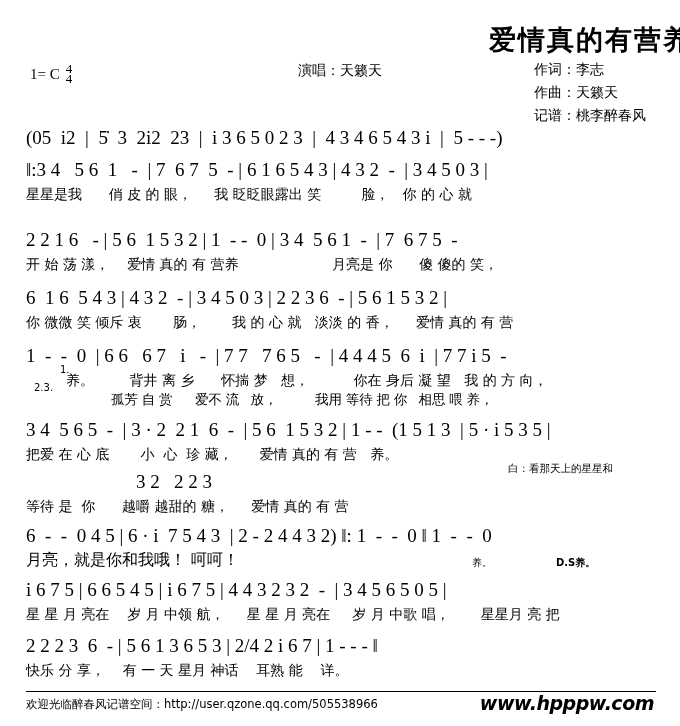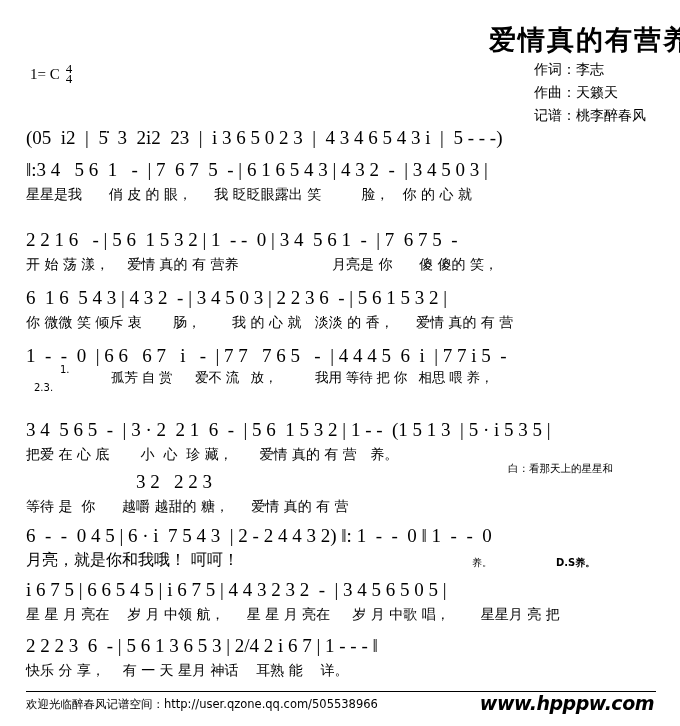--- a/index.html
+++ b/index.html
@@ -134,20 +134,21 @@
     font-family: "DejaVu Sans", sans-serif;
     font-size: 10px;
   }
 </style>
 </head>
 <body>
 
 <div class="sheet">
 
   <div class="title">爱情真的有营养</div>
+  <div class="singer">演唱：天籁天</div>
 
   <div class="keysig">
     <span>1= C</span><span class="frac"><span class="num">4</span><span class="den">4</span></span>
   </div>
 
   <div class="credits">
     <div>作词：李志</div>
     <div>作曲：天籁天</div>
     <div>记谱：桃李醉春风</div>
   </div>
@@ -166,20 +167,21 @@
     <div class="lyrics">开 始 荡 漾，    爱情 真的 有 营养                     月亮是 你      傻 傻的 笑，</div>
   </div>
 
   <div class="line" style="top:286px;">
     <div class="notes">6  1 6  5 4 3 | 4 3 2  - | 3 4 5 0 3 | 2 2 3 6  - | 5 6 1 5 3 2 |</div>
     <div class="lyrics">你 微微 笑 倾斥 衷       肠，       我 的 心 就   淡淡 的 香，     爱情 真的 有 营</div>
   </div>
 
   <div class="line" style="top:344px;">
     <div class="notes">1  -  -  0  | 6 6   6 7   i   -  | 7 7   7 6 5   -  | 4 4 4 5  6  i  | 7 7 i 5  -</div>
+    <div class="lyrics" style="margin-left:40px;">养。        背井 离 乡      怀揣 梦   想，          你在 身后 凝 望   我 的 方 向，</div>
     <div class="lyrics2" style="margin-left:40px;">            孤芳 自 赏      爱不 流   放，          我用 等待 把 你   相思 喂 养，</div>
   </div>
   <div class="rep-label" style="left:60px; top:364px;">1.</div>
   <div class="rep-label" style="left:34px; top:382px;">2.3.</div>
 
   <div class="line" style="top:418px;">
     <div class="notes">3 4  5 6 5  -  | 3 · 2  2 1  6  -  | 5 6  1 5 3 2 | 1 - -  (1 5 1 3  | 5 · i 5 3 5 |</div>
     <div class="lyrics">把爱 在 心 底       小  心  珍 藏，      爱情 真的 有 营   养。</div>
   </div>
   <div class="spoken" style="left:508px; top:462px;">白：看那天上的星星和</div>

